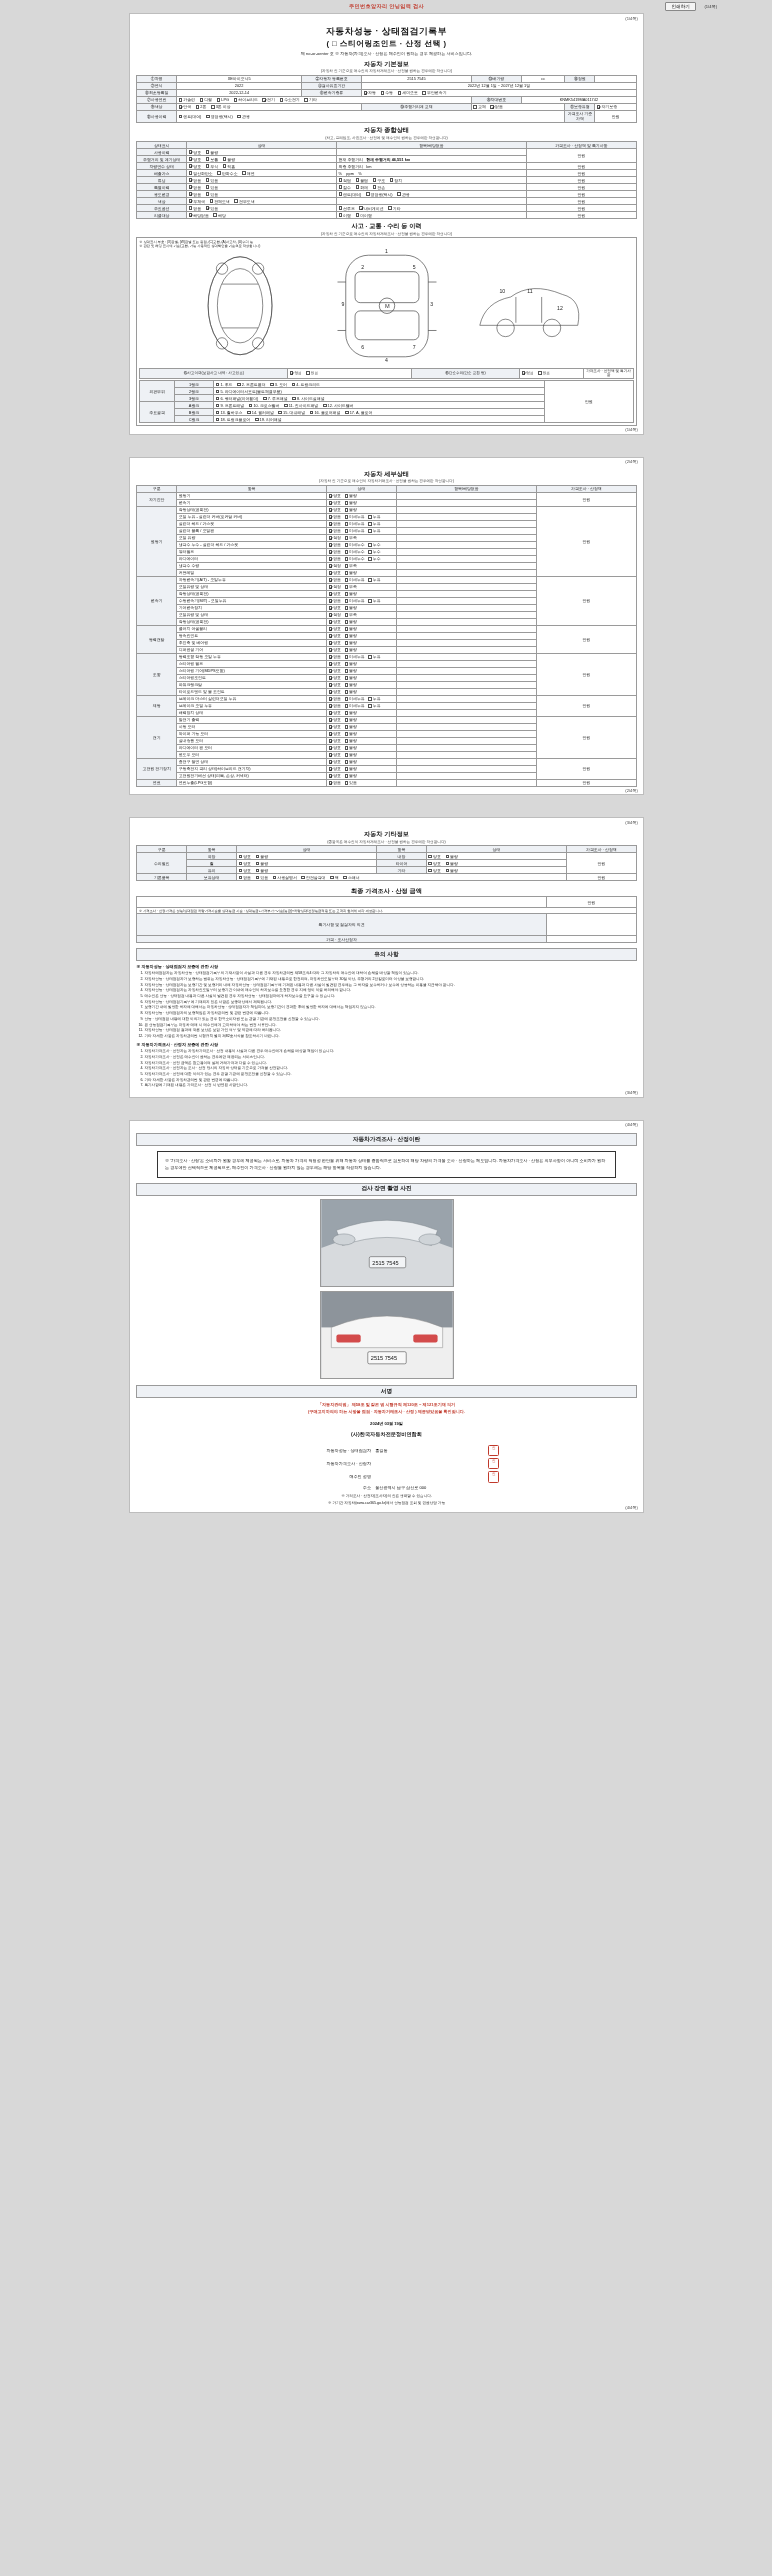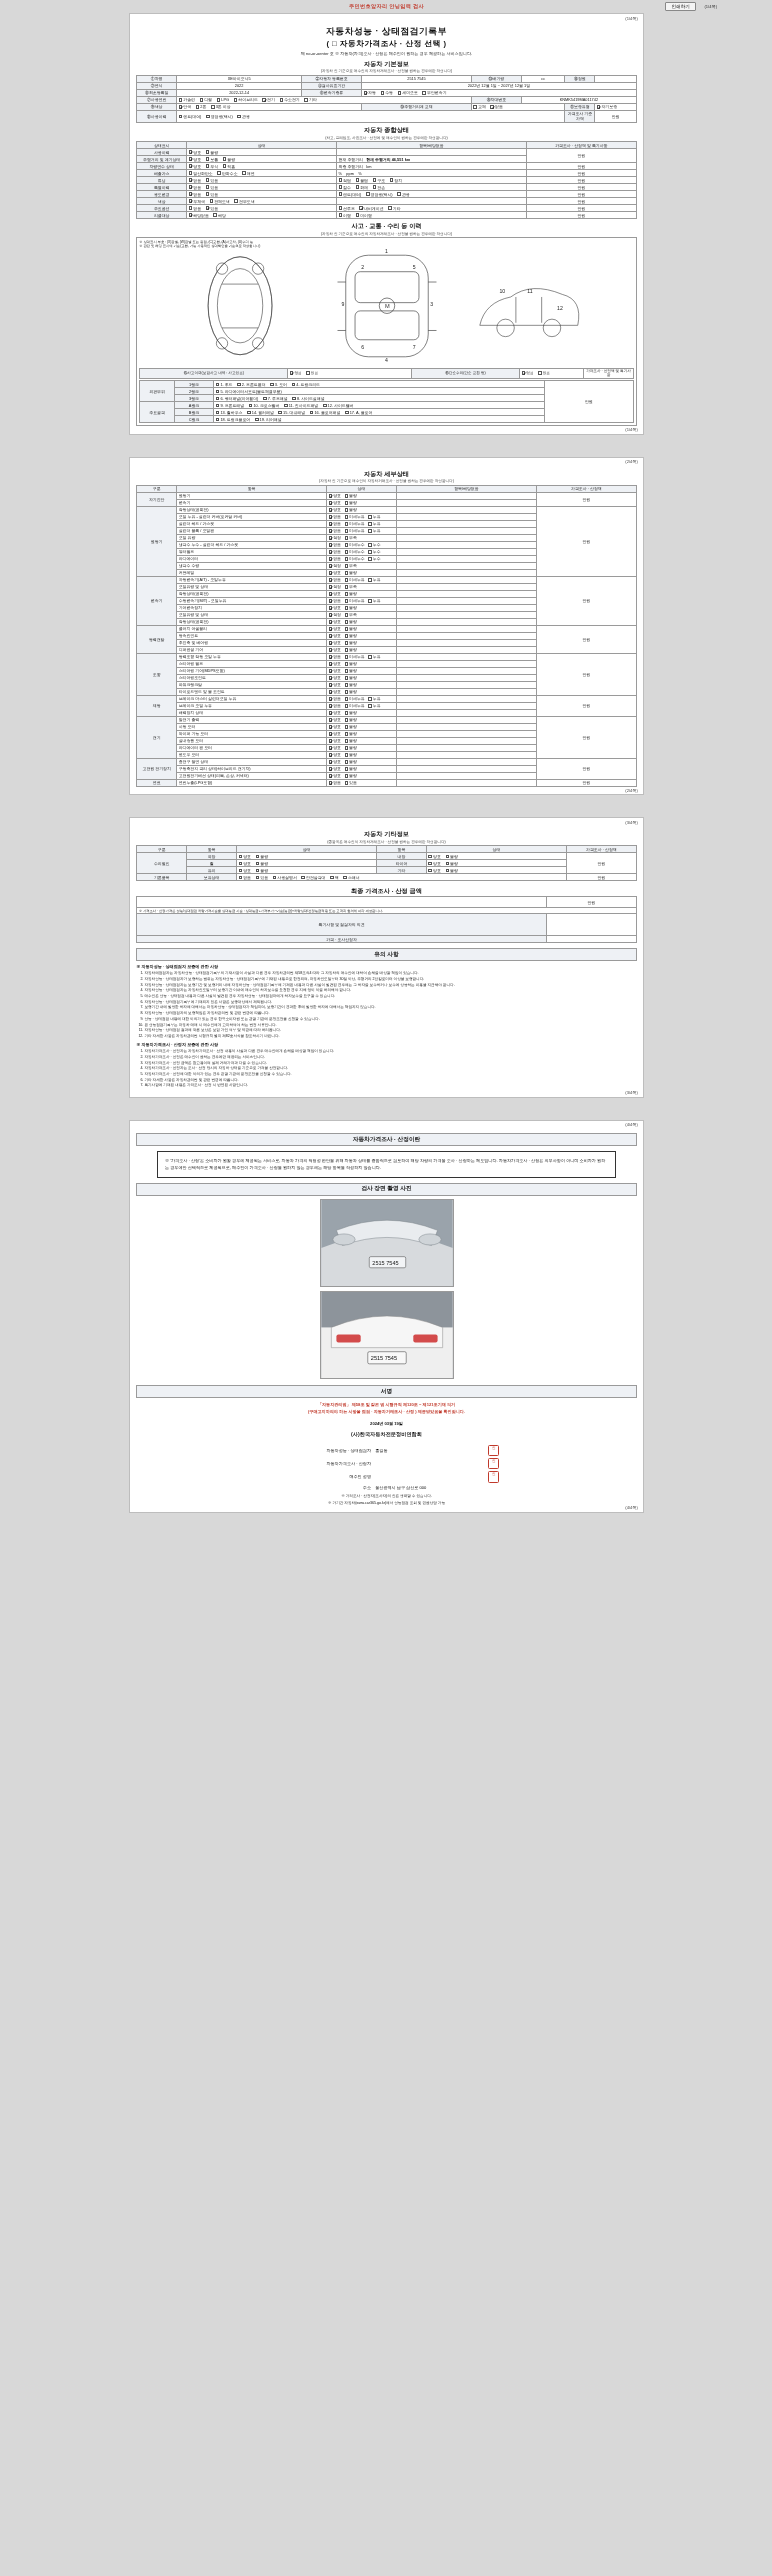--- a/index.html
+++ b/index.html
@@ -71,21 +71,21 @@
 <div class="topbar">
   <span class="warn">주민번호앞자리 안닝입력 검사</span>
   <button class="print-btn">인쇄하기</button>
   <span class="pg">(1/4쪽)</span>
 </div>
 
 <div class="page">
   <div class="pgnum">(1/4쪽)</div>
 
   <h1 class="doc-title">자동차성능 · 상태점검기록부</h1>
-  <h2 class="doc-sub">( □ 자동차가격조사 · 산정 선택 )</h2>
+  <h2 class="doc-sub">( □ 스티어링조인트 · 산정 선택 )</h2>
   <div class="docno">제 no-or-oenter 호   ※ 자동차(자격)조사 · 산정은 매수인이 원하는 경우 제공하는 서비스입니다.</div>
 
   <div class="sect-title">자동차 기본정보</div>
   <div class="sect-note">(자동차 인 기준으로 매수인의 자동차거래조사 · 산정을 원하는 경우에만 작성니다)</div>
   <table>
     <tbody>
         <tr>
       <td class="lbl" style="width:8%">①차명</td>
       <td class="c" style="width:25%">XE아이오닉5</td>
       <td class="lbl" style="width:12%">②자동차 등록번호</td>

